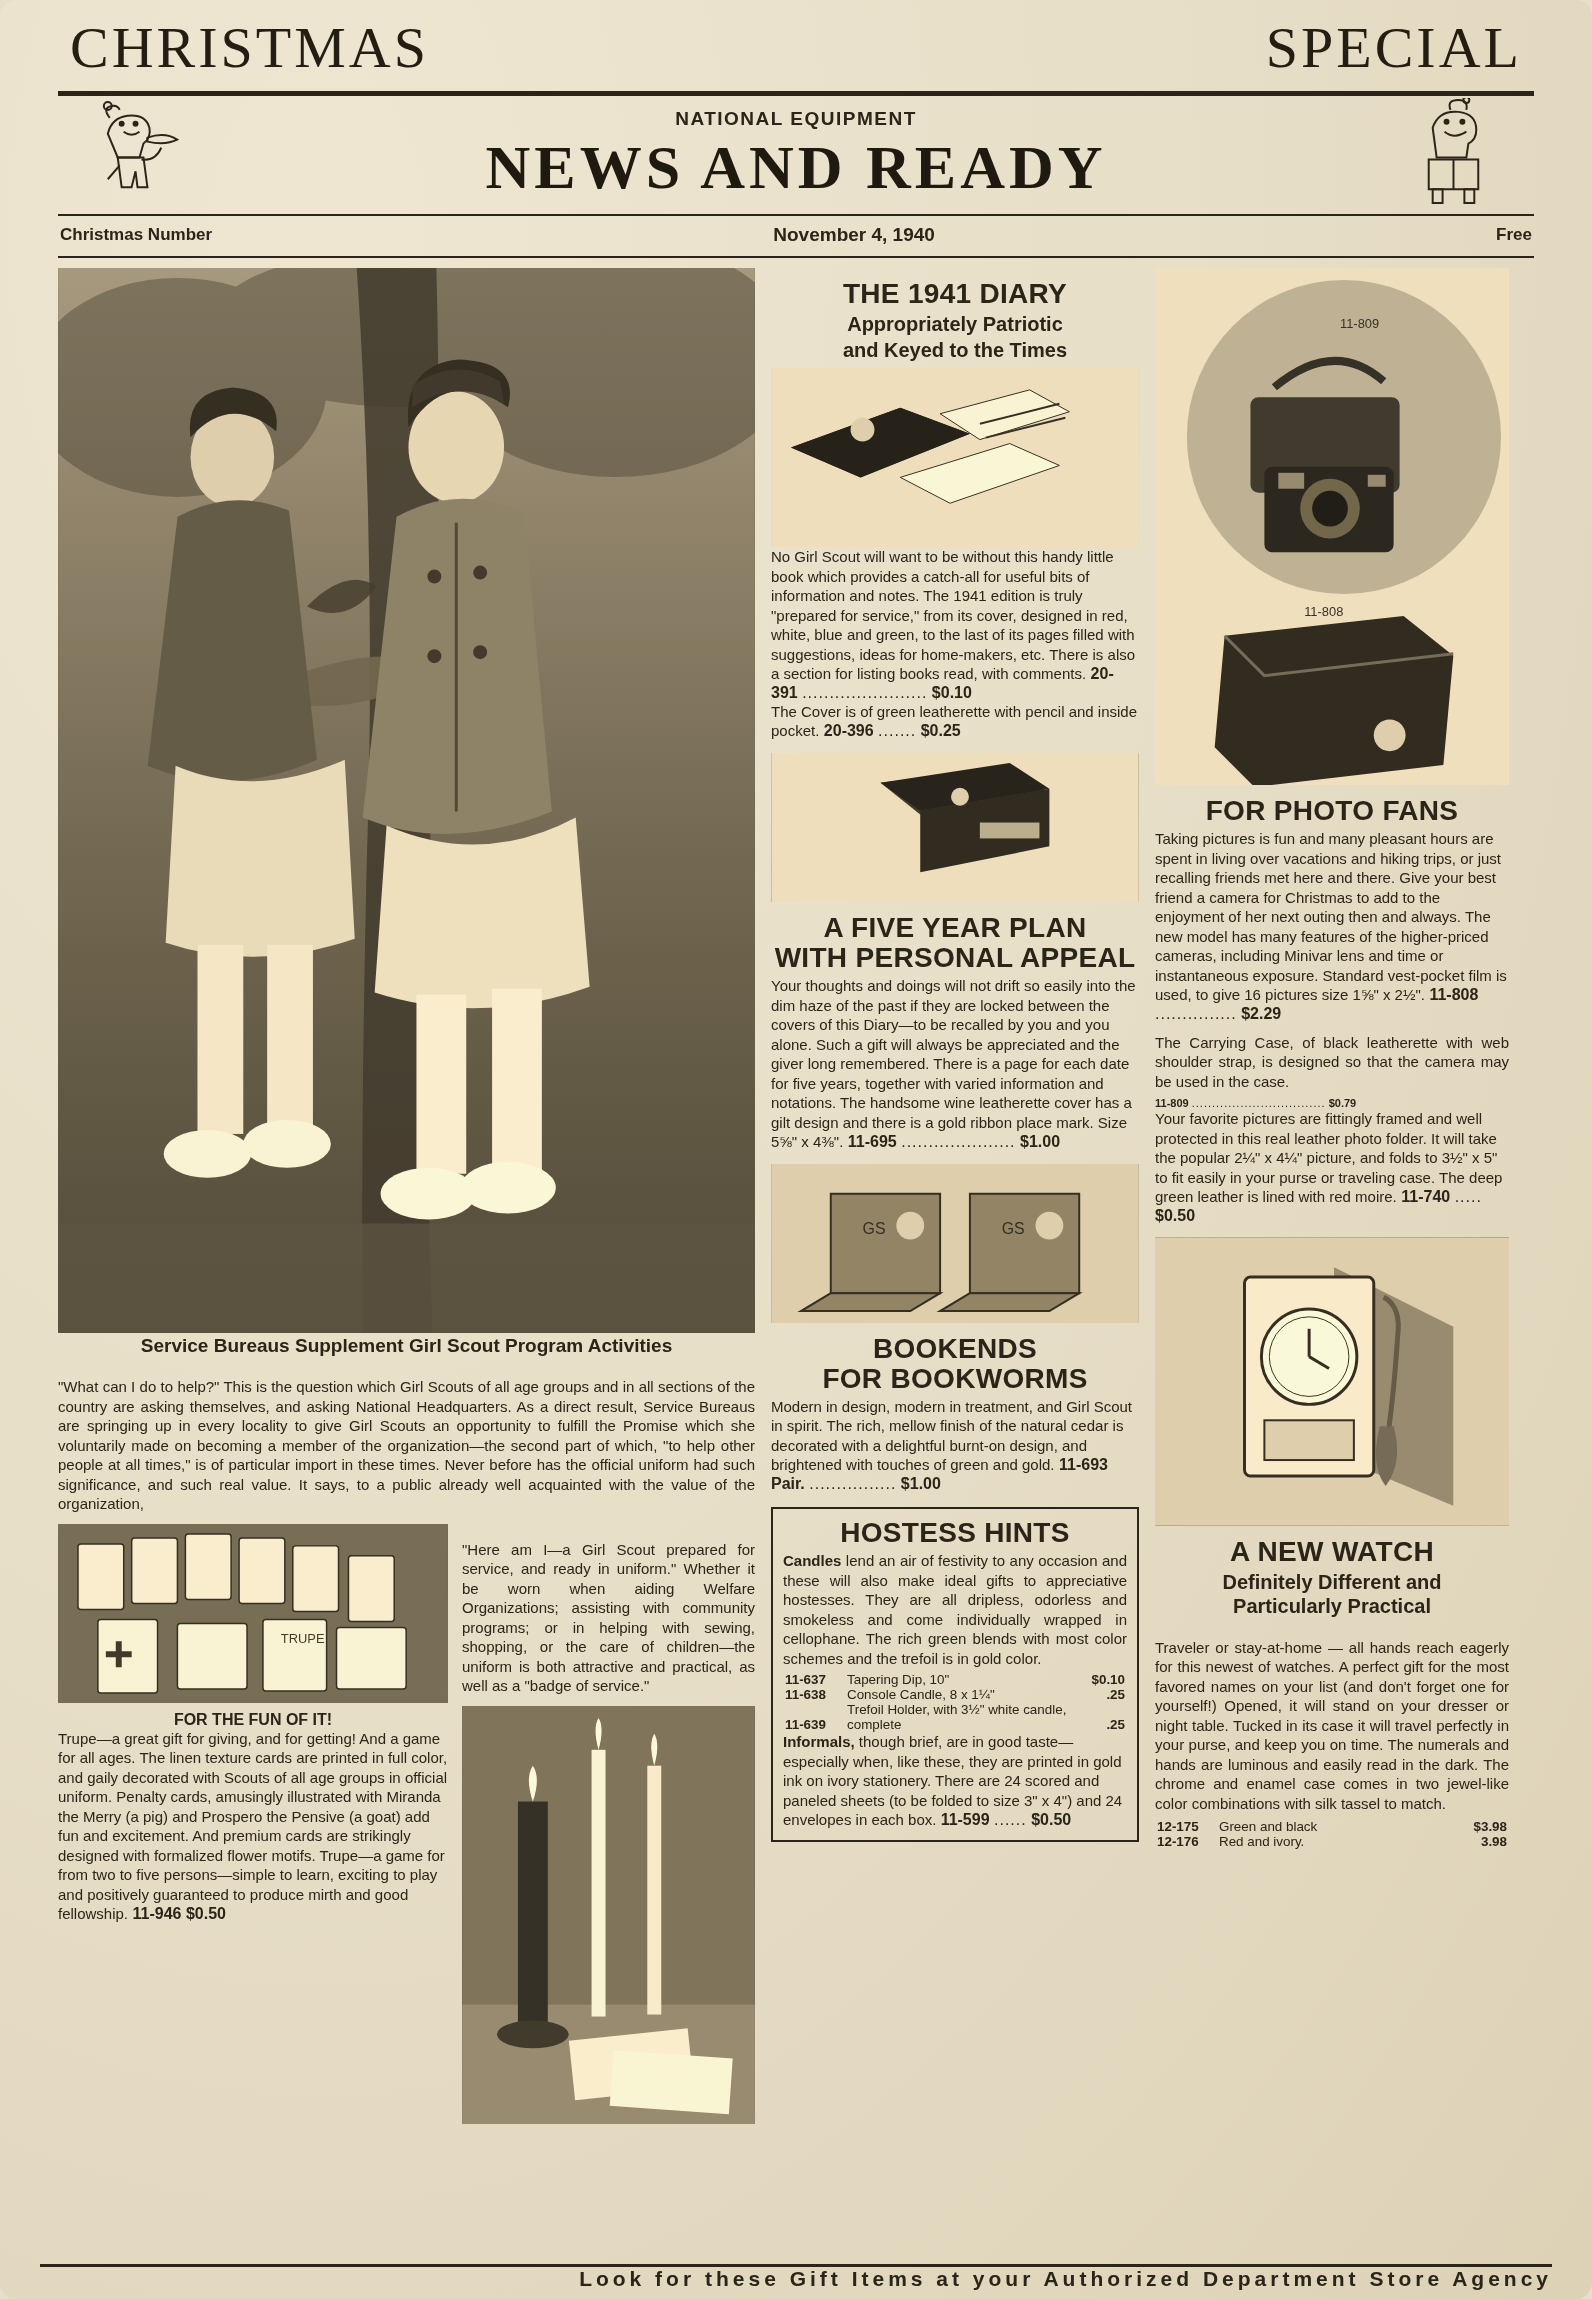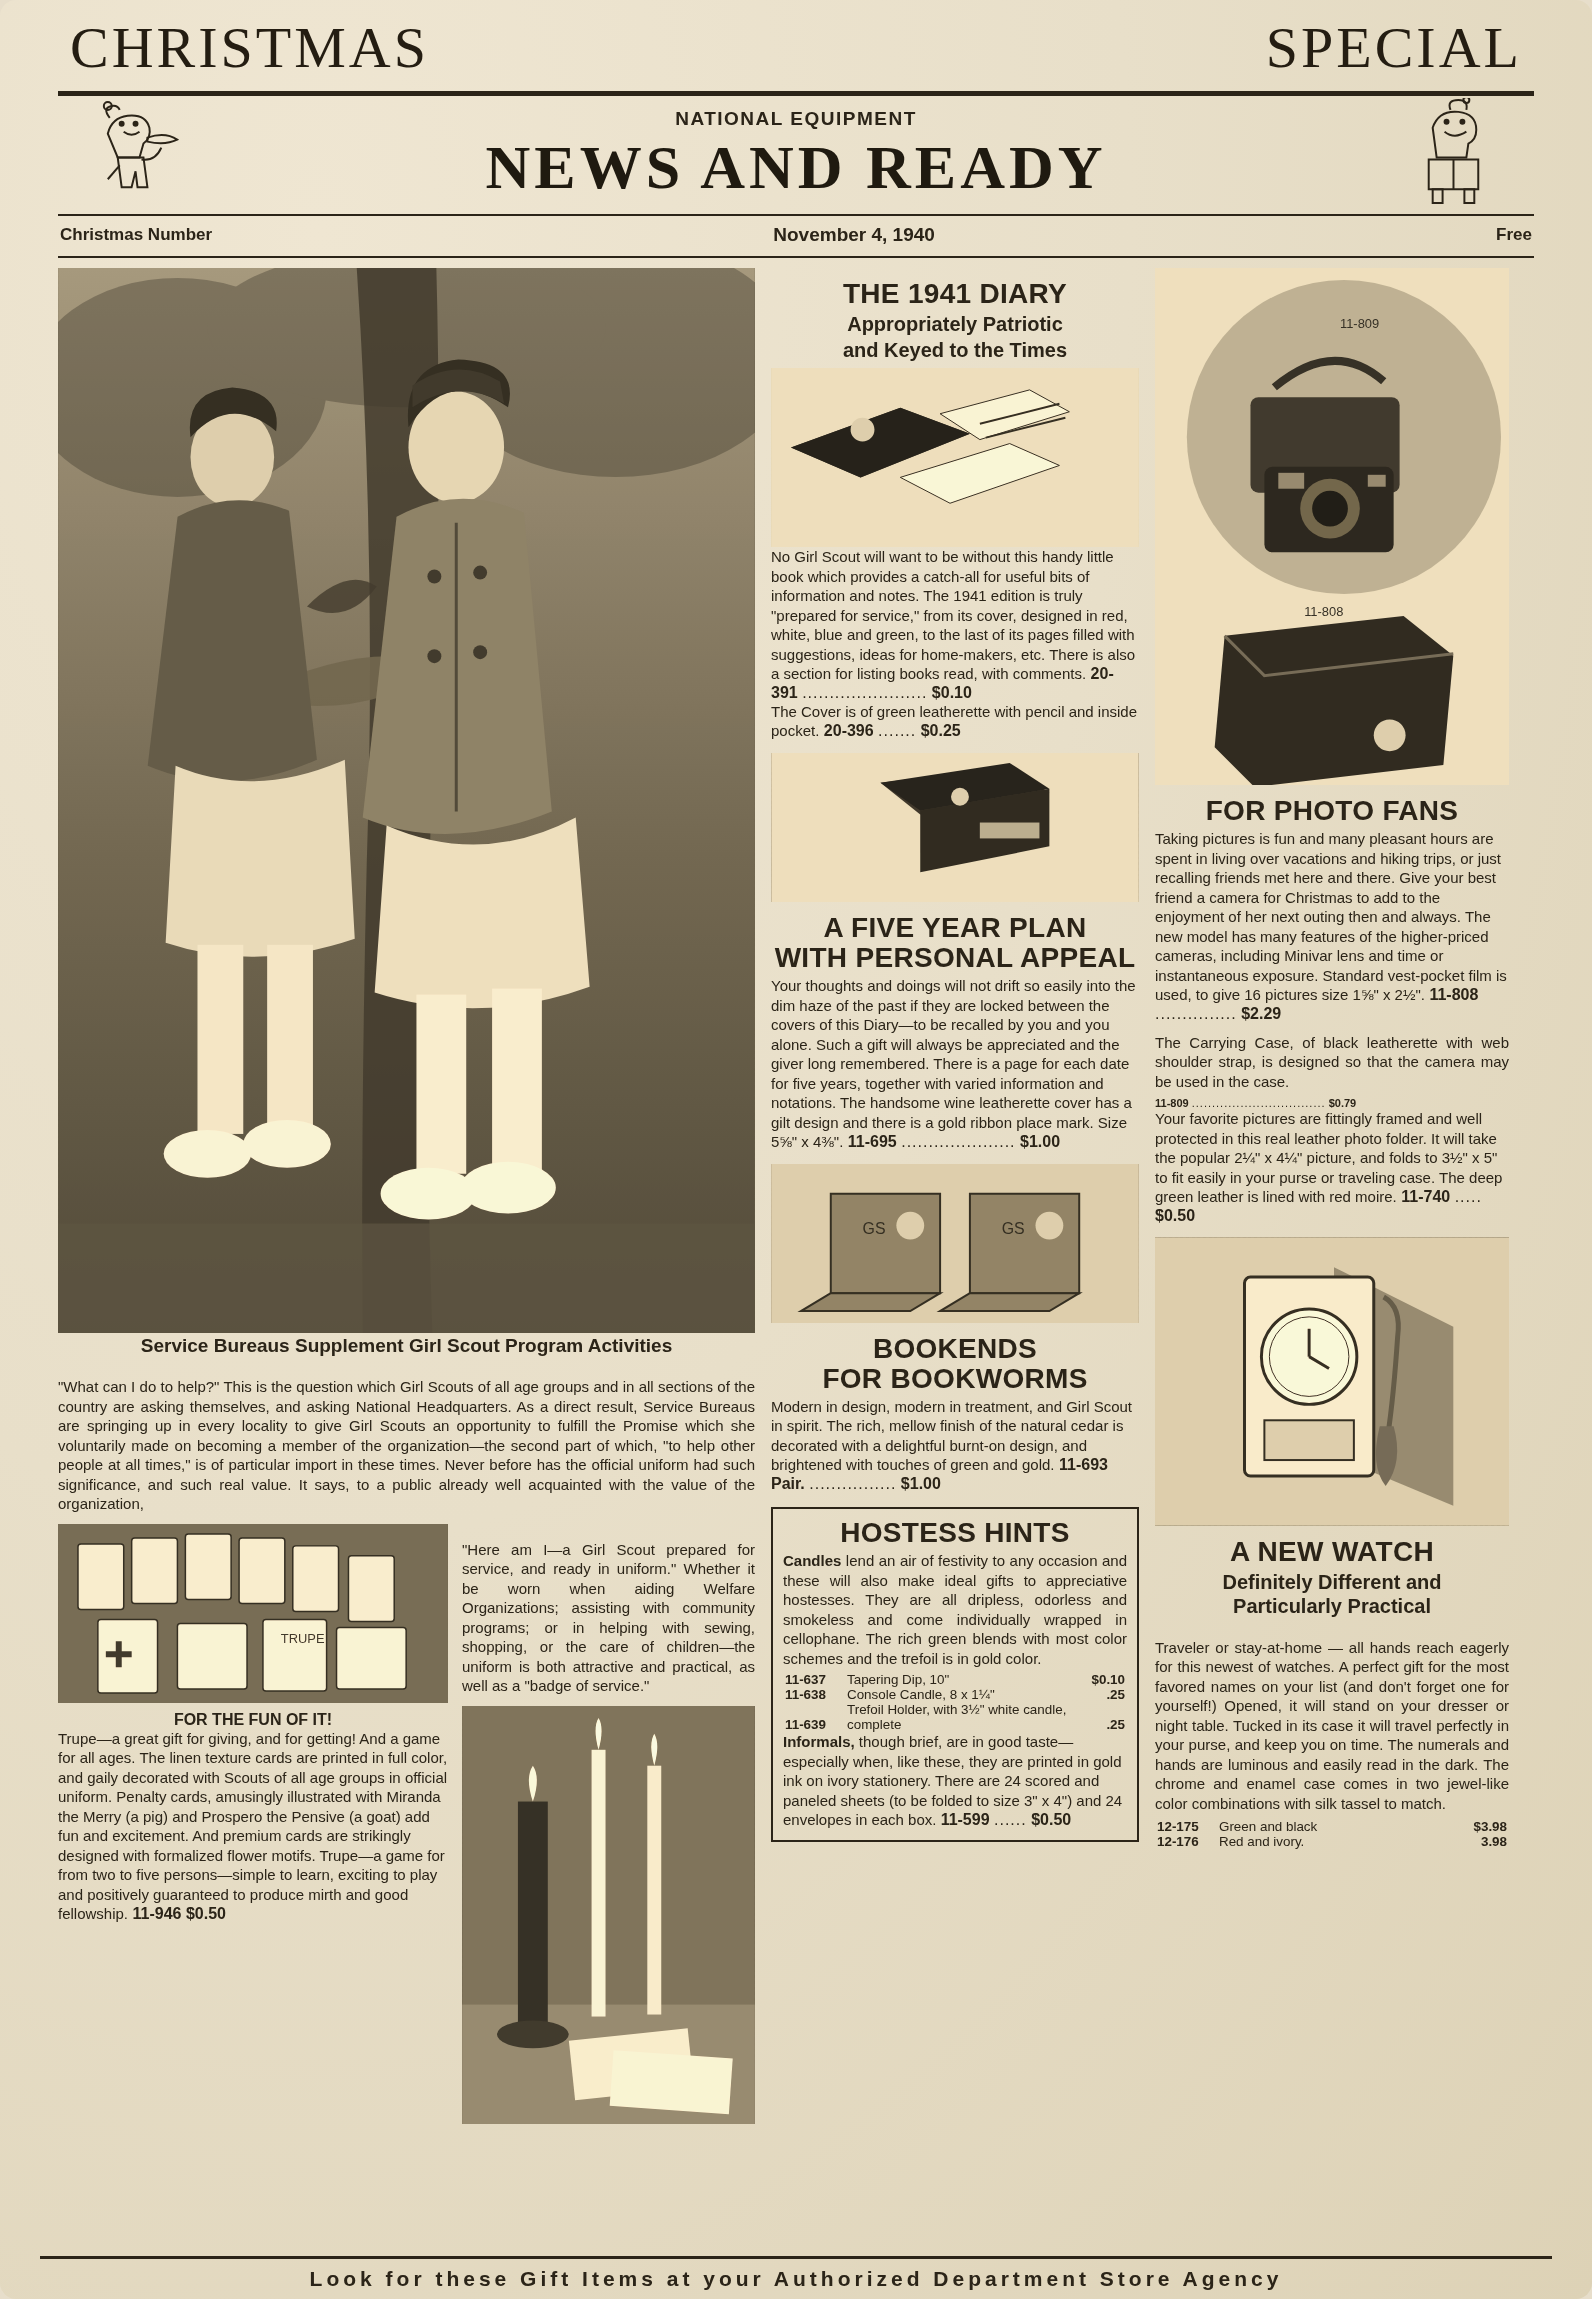--- a/index.html
+++ b/index.html
@@ -87,22 +87,22 @@
   }
   p.body{
     font-size:15px;line-height:1.30;margin:20px 0 6px 0;text-align:justify;
     color:#2b2418;
   }
   .price-line{font-weight:700;}
   .dots{letter-spacing:1px;}
   .boxed{border:2px solid #2b2418;padding:8px 10px 10px 10px;}
   .footer{
     position:absolute;left:40px;right:40px;bottom:8px;
-    text-align:center;font-size:21px;font-weight:700;letter-spacing:4px;
-    border-top:3px solid #2b2418;padding-top:8px;
+    text-align:right;font-size:21px;font-weight:700;letter-spacing:4px;
+    border-top:3px solid #2b2418;
   }
   table.prices{border-collapse:collapse;width:100%;font-size:13.4px;}
   table.prices td{padding:0 2px;vertical-align:bottom;}
   td.num{width:58px;font-weight:700;margin-left:48px;}
   td.dsc{}
   td.amt{text-align:right;font-weight:700;width:52px;}
   .caption-title{
     text-align:center;font-size:23px;font-weight:700;margin:8px 0 0 0;
   }
   .caption-sub{

